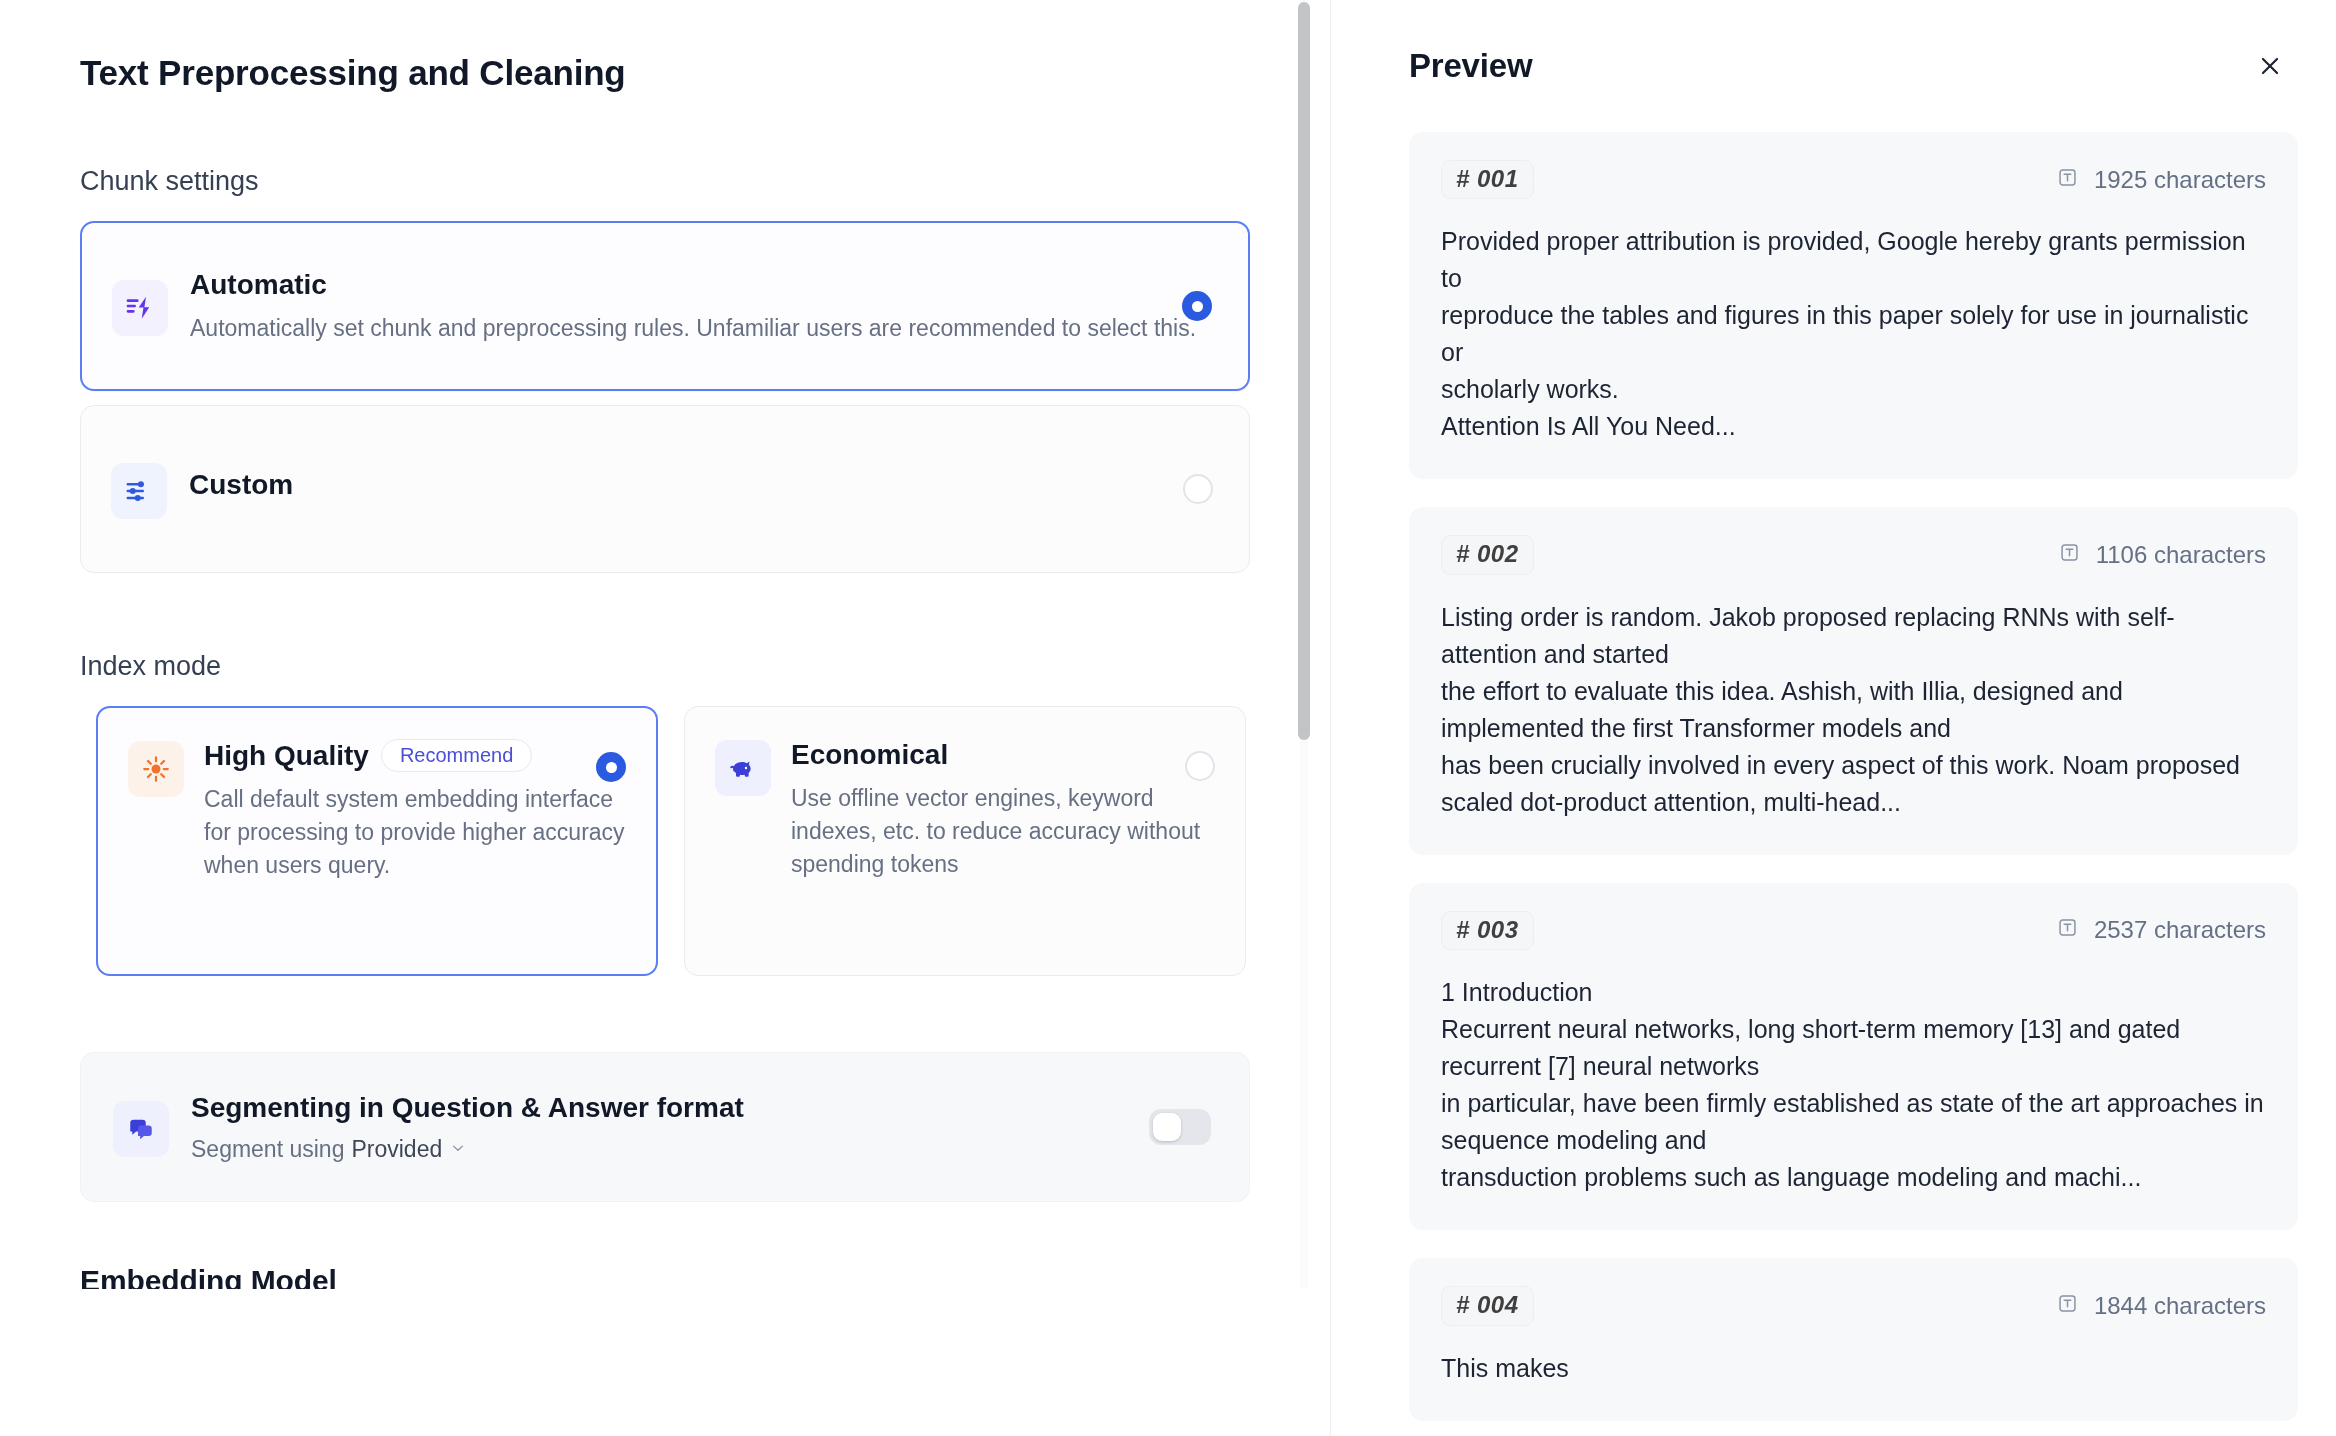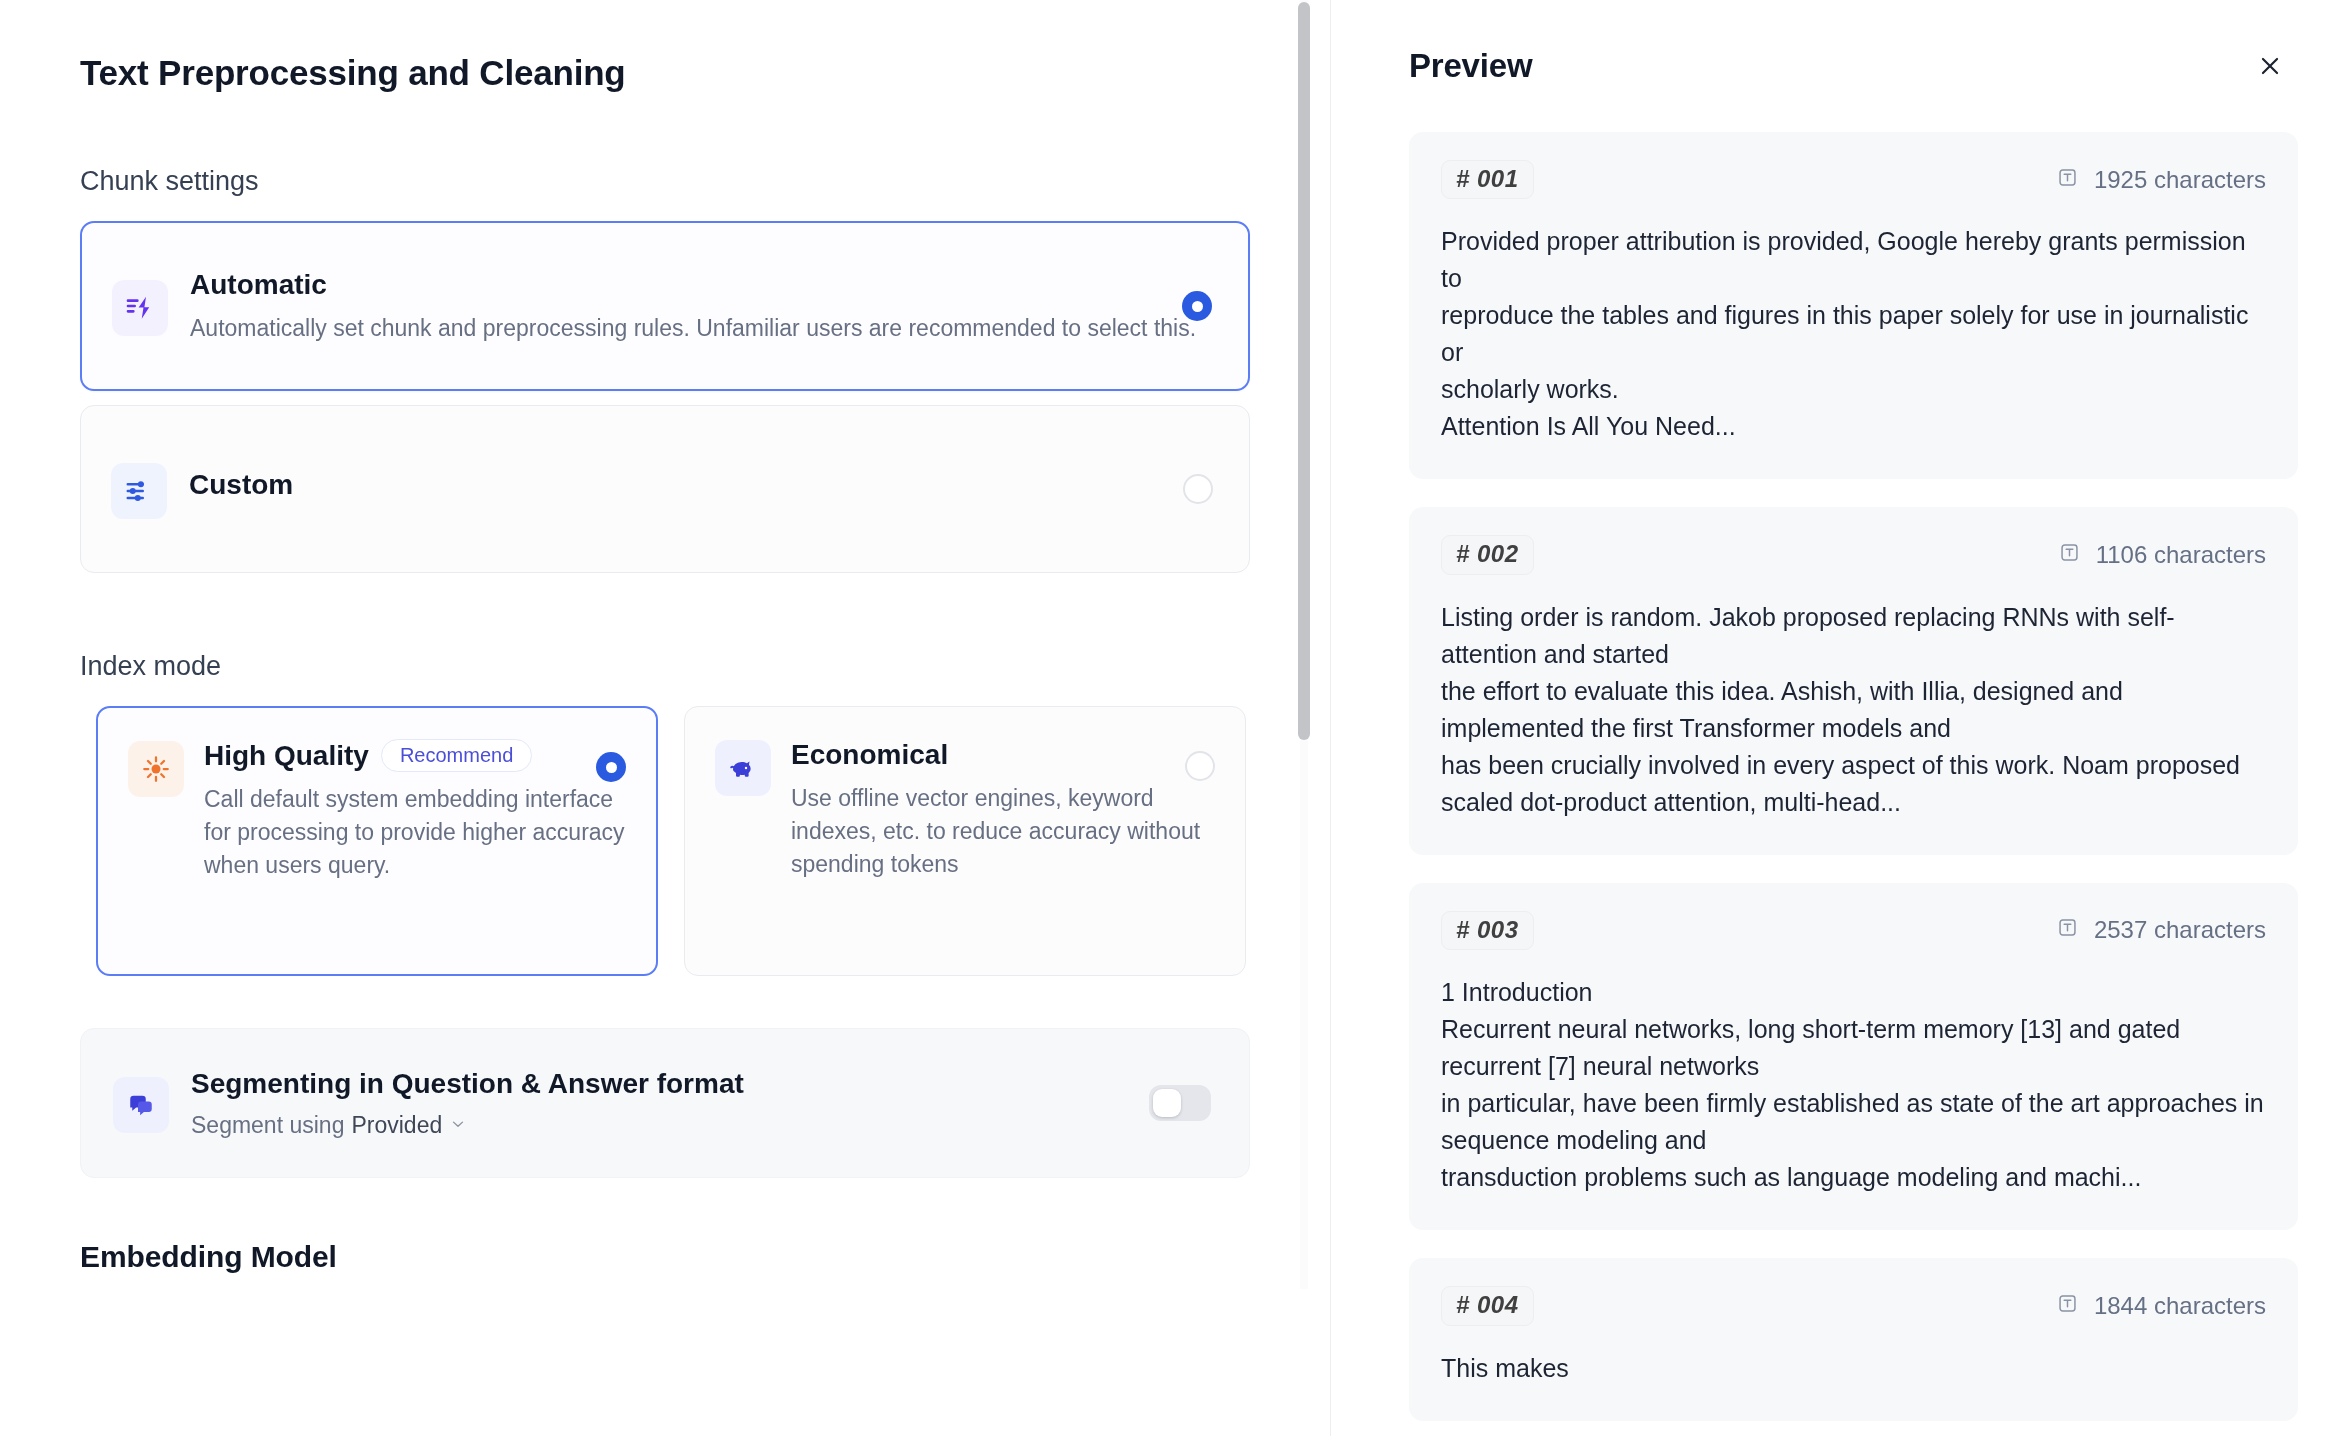--- a/index.html
+++ b/index.html
@@ -128,21 +128,21 @@
     height: 11px;
     border-radius: 50%;
     background: #ffffff;
   }
 
   .chunk-cards { display: flex; flex-direction: column; gap: 14px; margin-bottom: 76px; }
   #chunk-automatic { min-height: 170px; align-items: center; }
   #chunk-custom { min-height: 168px; align-items: center; }
 
   
-  .index-grid { display: flex; gap: 26px; margin-bottom: 52px; padding-left: 16px; }
+  .index-grid { display: flex; gap: 26px; margin-bottom: 76px; padding-left: 16px; }
   .index-card {
     width: 562px;
     min-height: 270px;
     padding: 30px 30px 34px 30px;
     position: relative;
     border-radius: 14px;
     border: 1.5px solid #e9ebf0;
     background: #fcfcfd;
     display: flex;
     gap: 20px;

